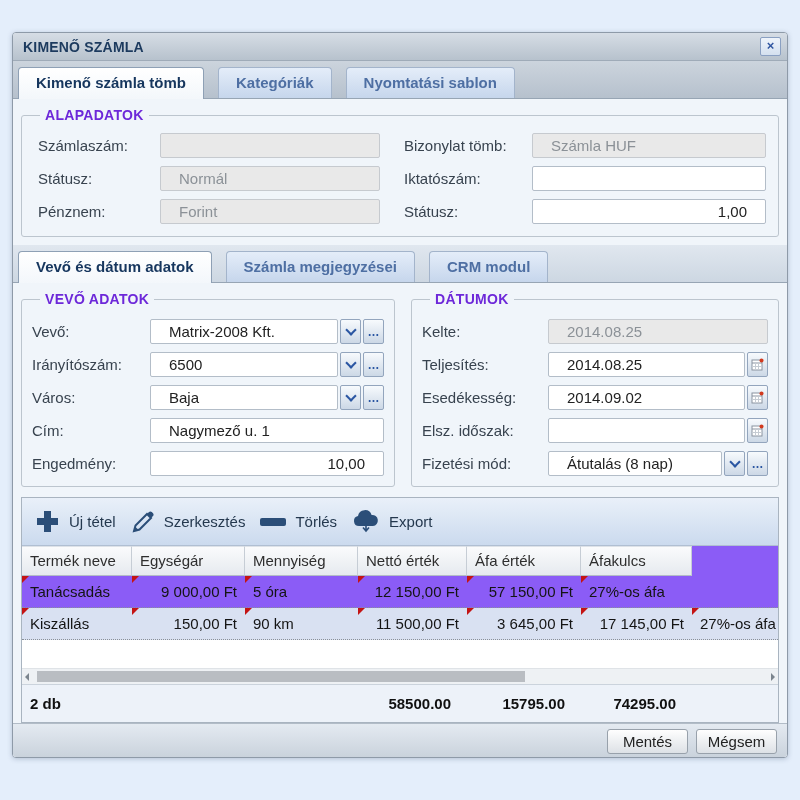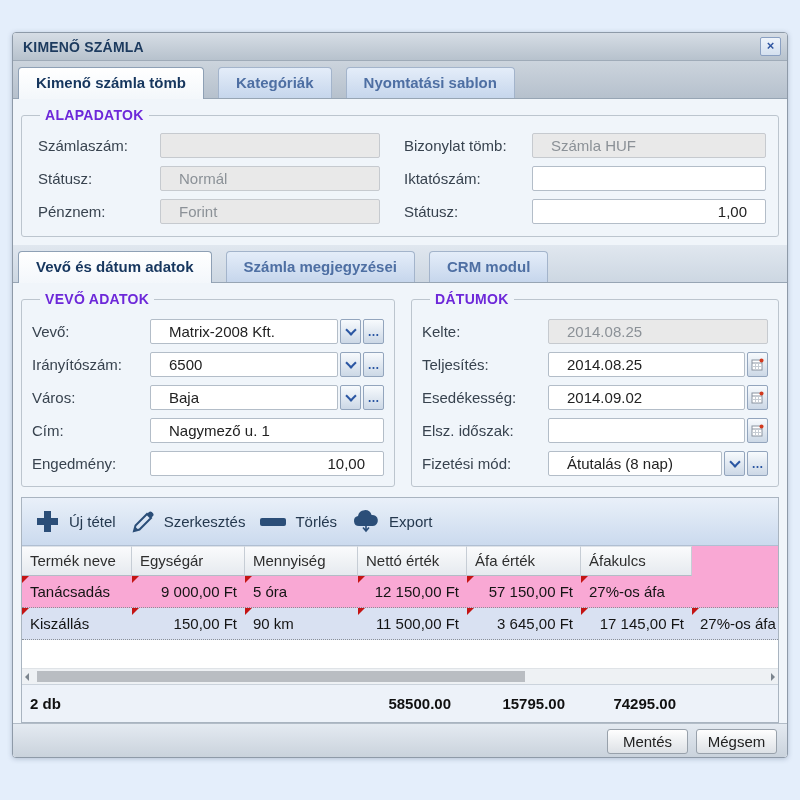--- a/index.html
+++ b/index.html
@@ -95,21 +95,21 @@
     display:flex;align-items:center;justify-content:center;cursor:default;
   }
   .chev{
     width:6px;height:6px;margin-top:-3px;
     border-right:2px solid #2a56a2;border-bottom:2px solid #2a56a2;
     transform:rotate(45deg);
   }
   .dots{color:#2a56a2;font-weight:bold;font-size:12px;line-height:6px;letter-spacing:0;}
   
   .grid-panel{
-    margin:10px 8px 0 8px;border:1px solid #a9b4c0;background:#f9a8d4;
+    margin:10px 8px 0 8px;border:1px solid #a9b4c0;background:#8b5cf6;
     display:flex;flex-direction:column;
   }
   .toolbar{
     height:47px;flex:0 0 47px;
     background:linear-gradient(#e9f0f9,#cbdaee);
     border-bottom:1px solid #b0bfd2;
     display:flex;align-items:center;gap:14px;padding:0 12px;
   }
   .tool-btn{display:flex;align-items:center;gap:8px;font-size:15px;color:#24384e;cursor:default;}
   .gcols{display:grid;grid-template-columns:110px 113px 113px 109px 114px 111px 1fr;}

